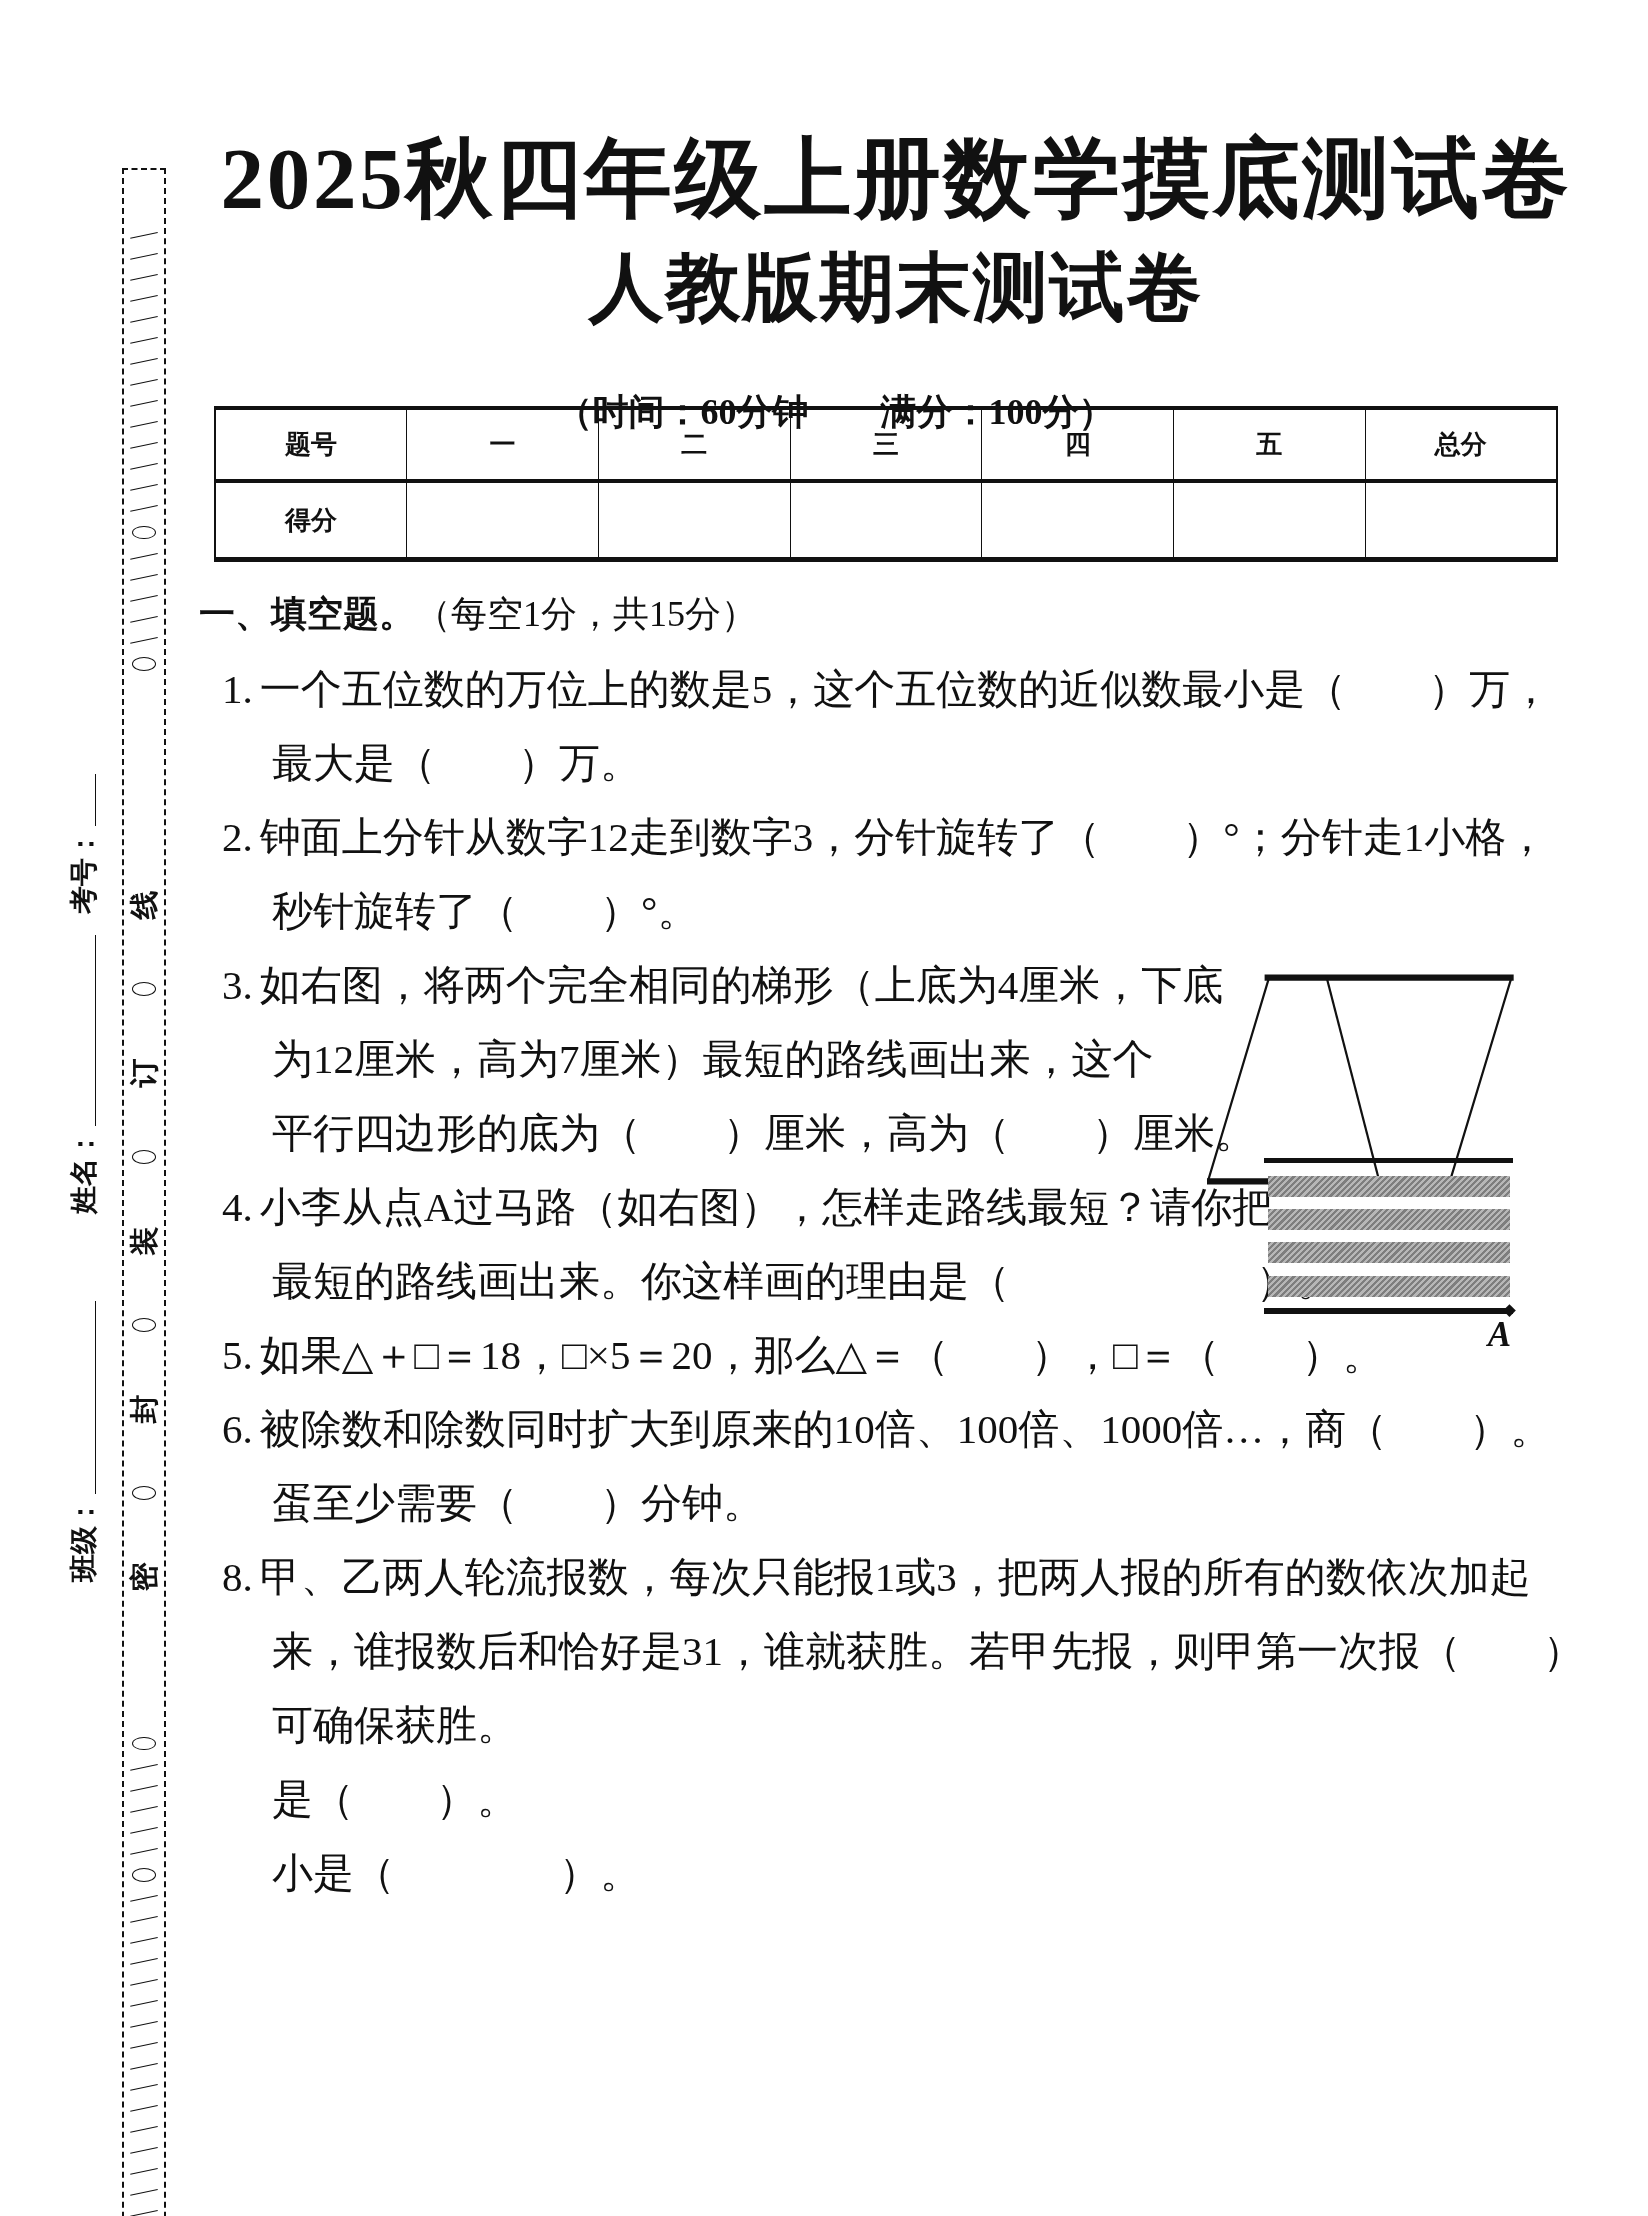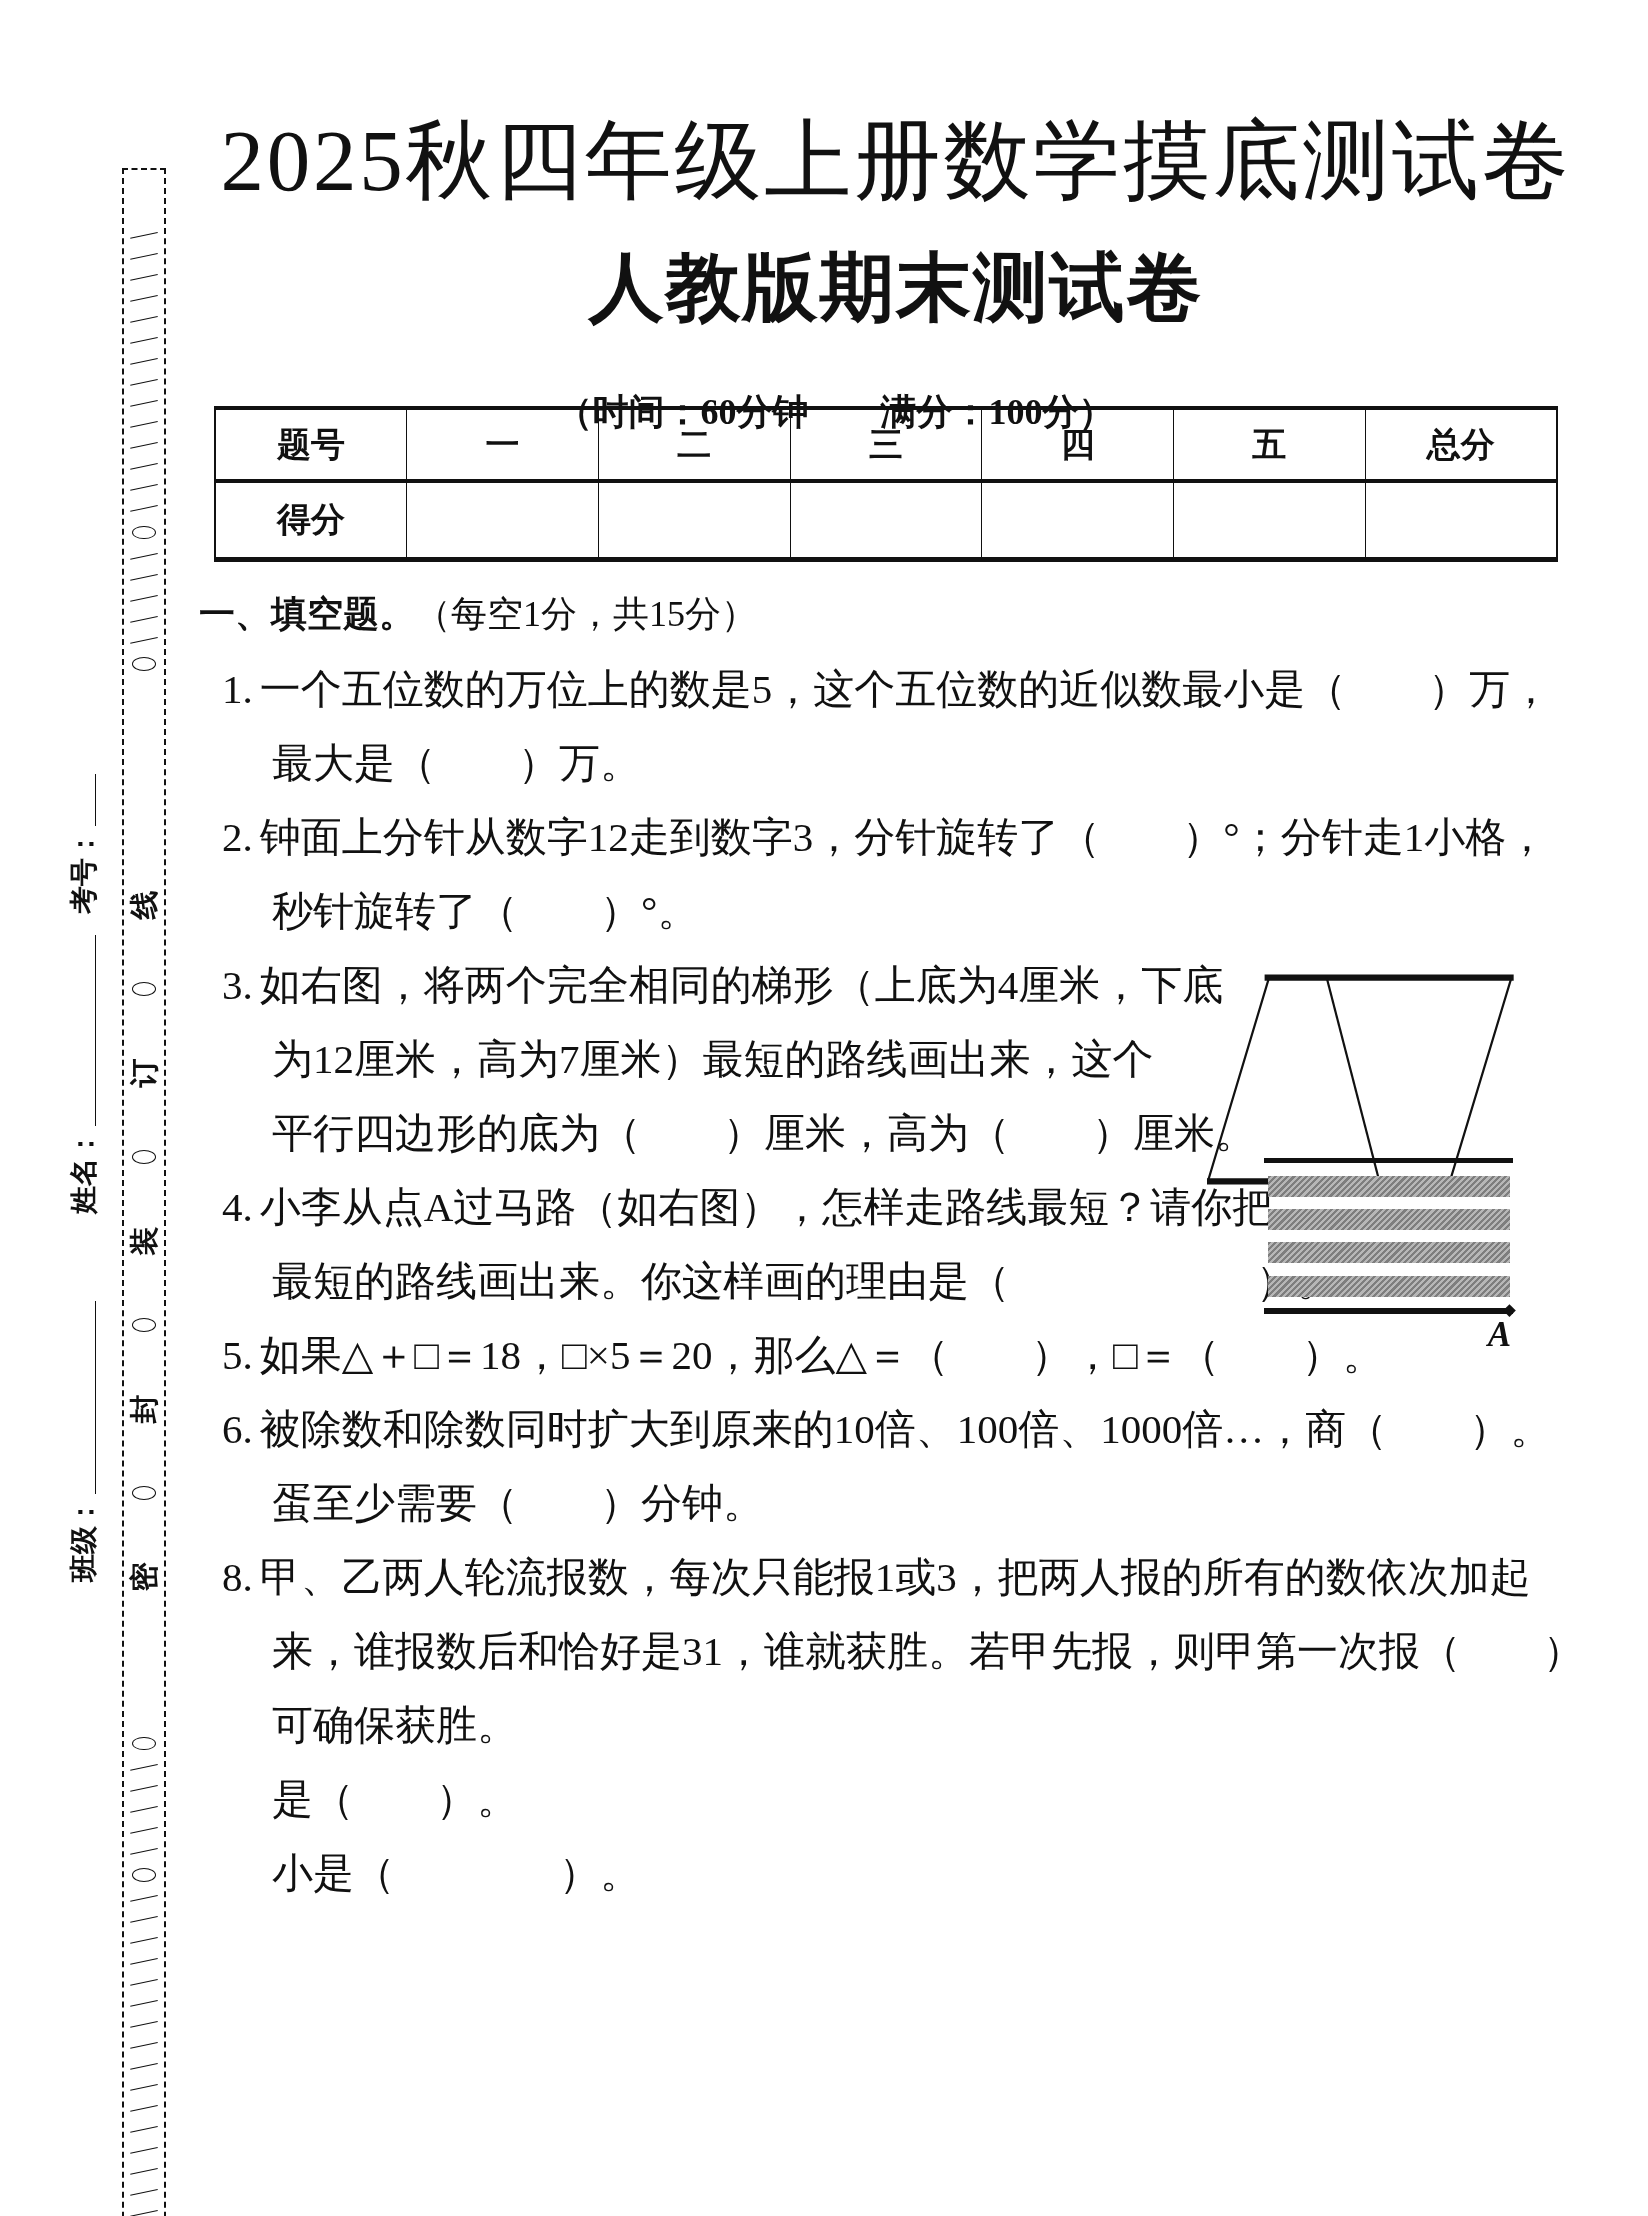--- a/index.html
+++ b/index.html
@@ -1,33 +1,33 @@
 <!DOCTYPE html>
 <html style="font-size:7px"><head>
 <meta charset="utf-8">
 <style>
   html,body{margin:0;padding:0;background:#e8e8e8;}
   .page{
     position:relative;width:1649px;height:2332px;background:#ffffff;
     font-family:"Liberation Serif","DejaVu Serif",serif;color:#111;overflow:hidden;
   }
   
-  .title1{position:absolute;left:191px;top:102px;width:1410px;text-align:center;
-    font-size:87px;font-weight:400;letter-spacing:2.7px;white-space:nowrap;}
+  .title1{position:absolute;left:191px;top:120px;width:1410px;text-align:center;
+    font-size:87px;font-weight:700;letter-spacing:2.7px;white-space:nowrap;}
   .title2{position:absolute;left:191px;top:238px;width:1410px;text-align:center;
     font-size:75px;font-weight:900;letter-spacing:1.8px;white-space:nowrap;}
   .meta{position:absolute;left:146px;top:344px;width:1379px;text-align:center;
     font-size:36px;font-weight:700;white-space:nowrap;margin-top:44px;}
   
   table.score{position:absolute;left:214px;top:406px;width:1344px;
     border-collapse:collapse;table-layout:fixed;
     border-left:2.7px solid #111;border-right:2.7px solid #111;
     border-top:4.9px solid #111;border-bottom:5.8px solid #111;}
   table.score td{border:1.8px solid #111;text-align:center;vertical-align:middle;
-    font-size:34px;font-weight:600;}
+    font-size:26px;font-weight:600;}
   table.score tr.hd td{height:67px;border-bottom:4.4px solid #111;}
   table.score tr.sc td{height:72px;}
   
   .section-heading{position:absolute;left:199px;top:590px;font-size:36px;white-space:nowrap;}
   .section-heading .b{font-weight:700;}
   .section-heading .n{font-weight:400;}
   
   #questions{position:absolute;left:222px;top:652px;width:1379px;}
   #questions .line{height:74px;line-height:74px;font-size:41px;white-space:nowrap;}
   #questions .line.cont{padding-left:50px;}

